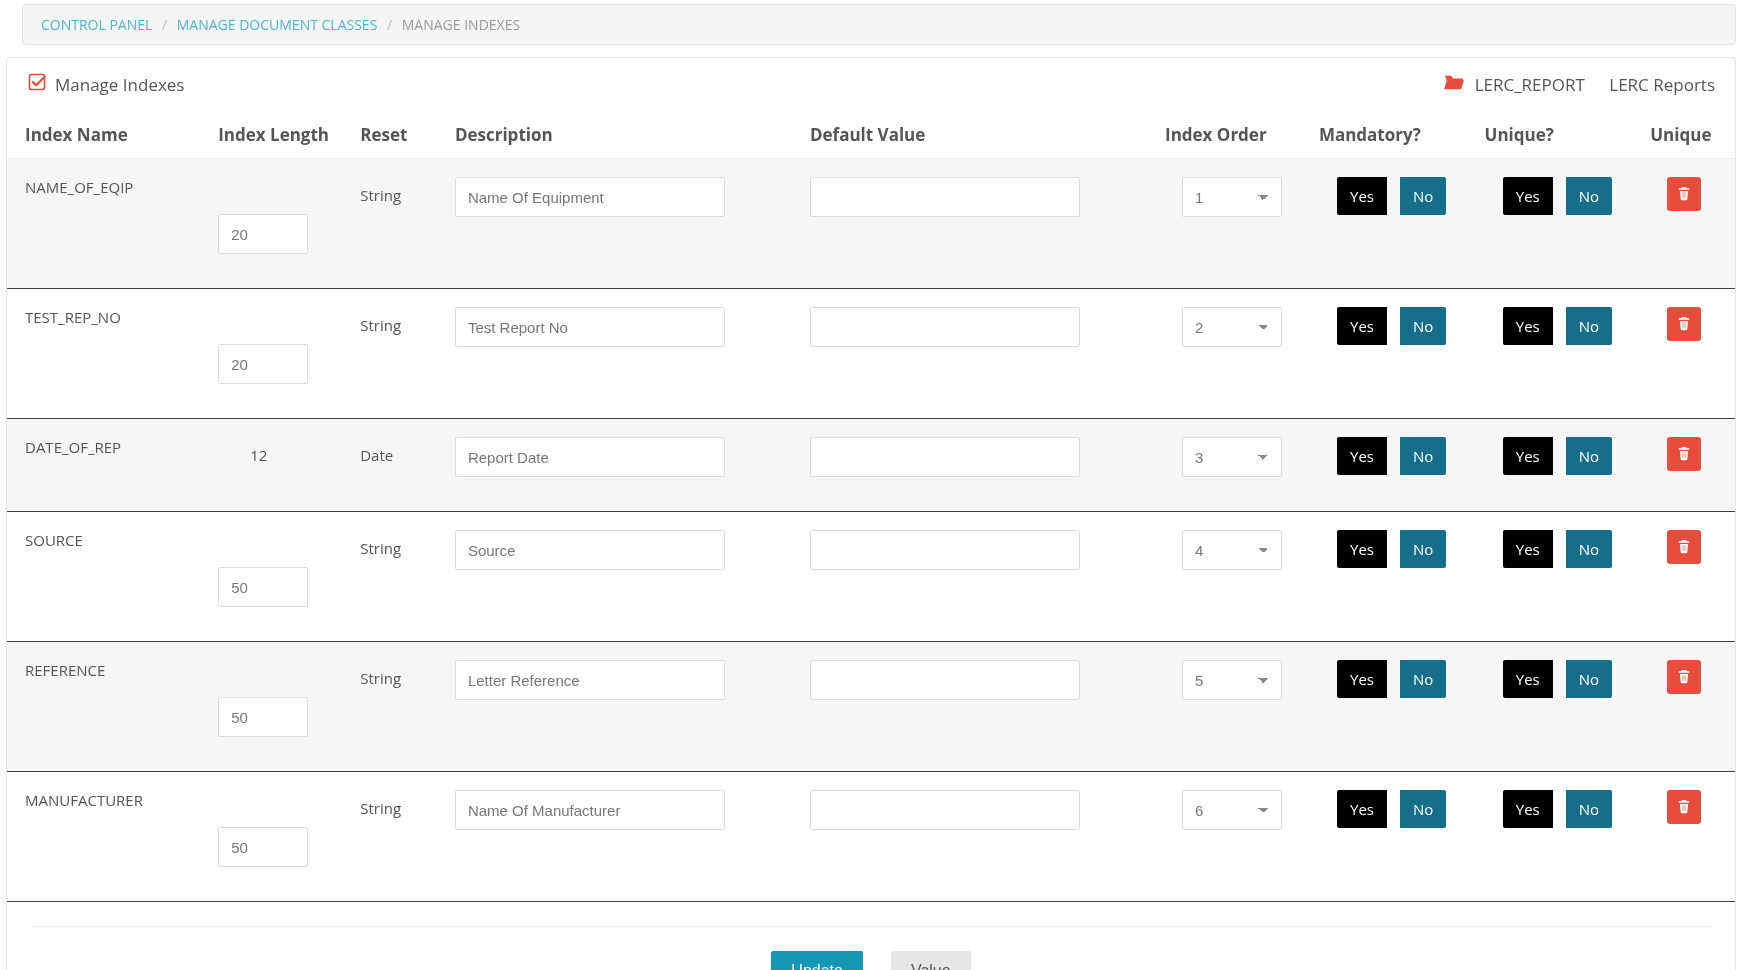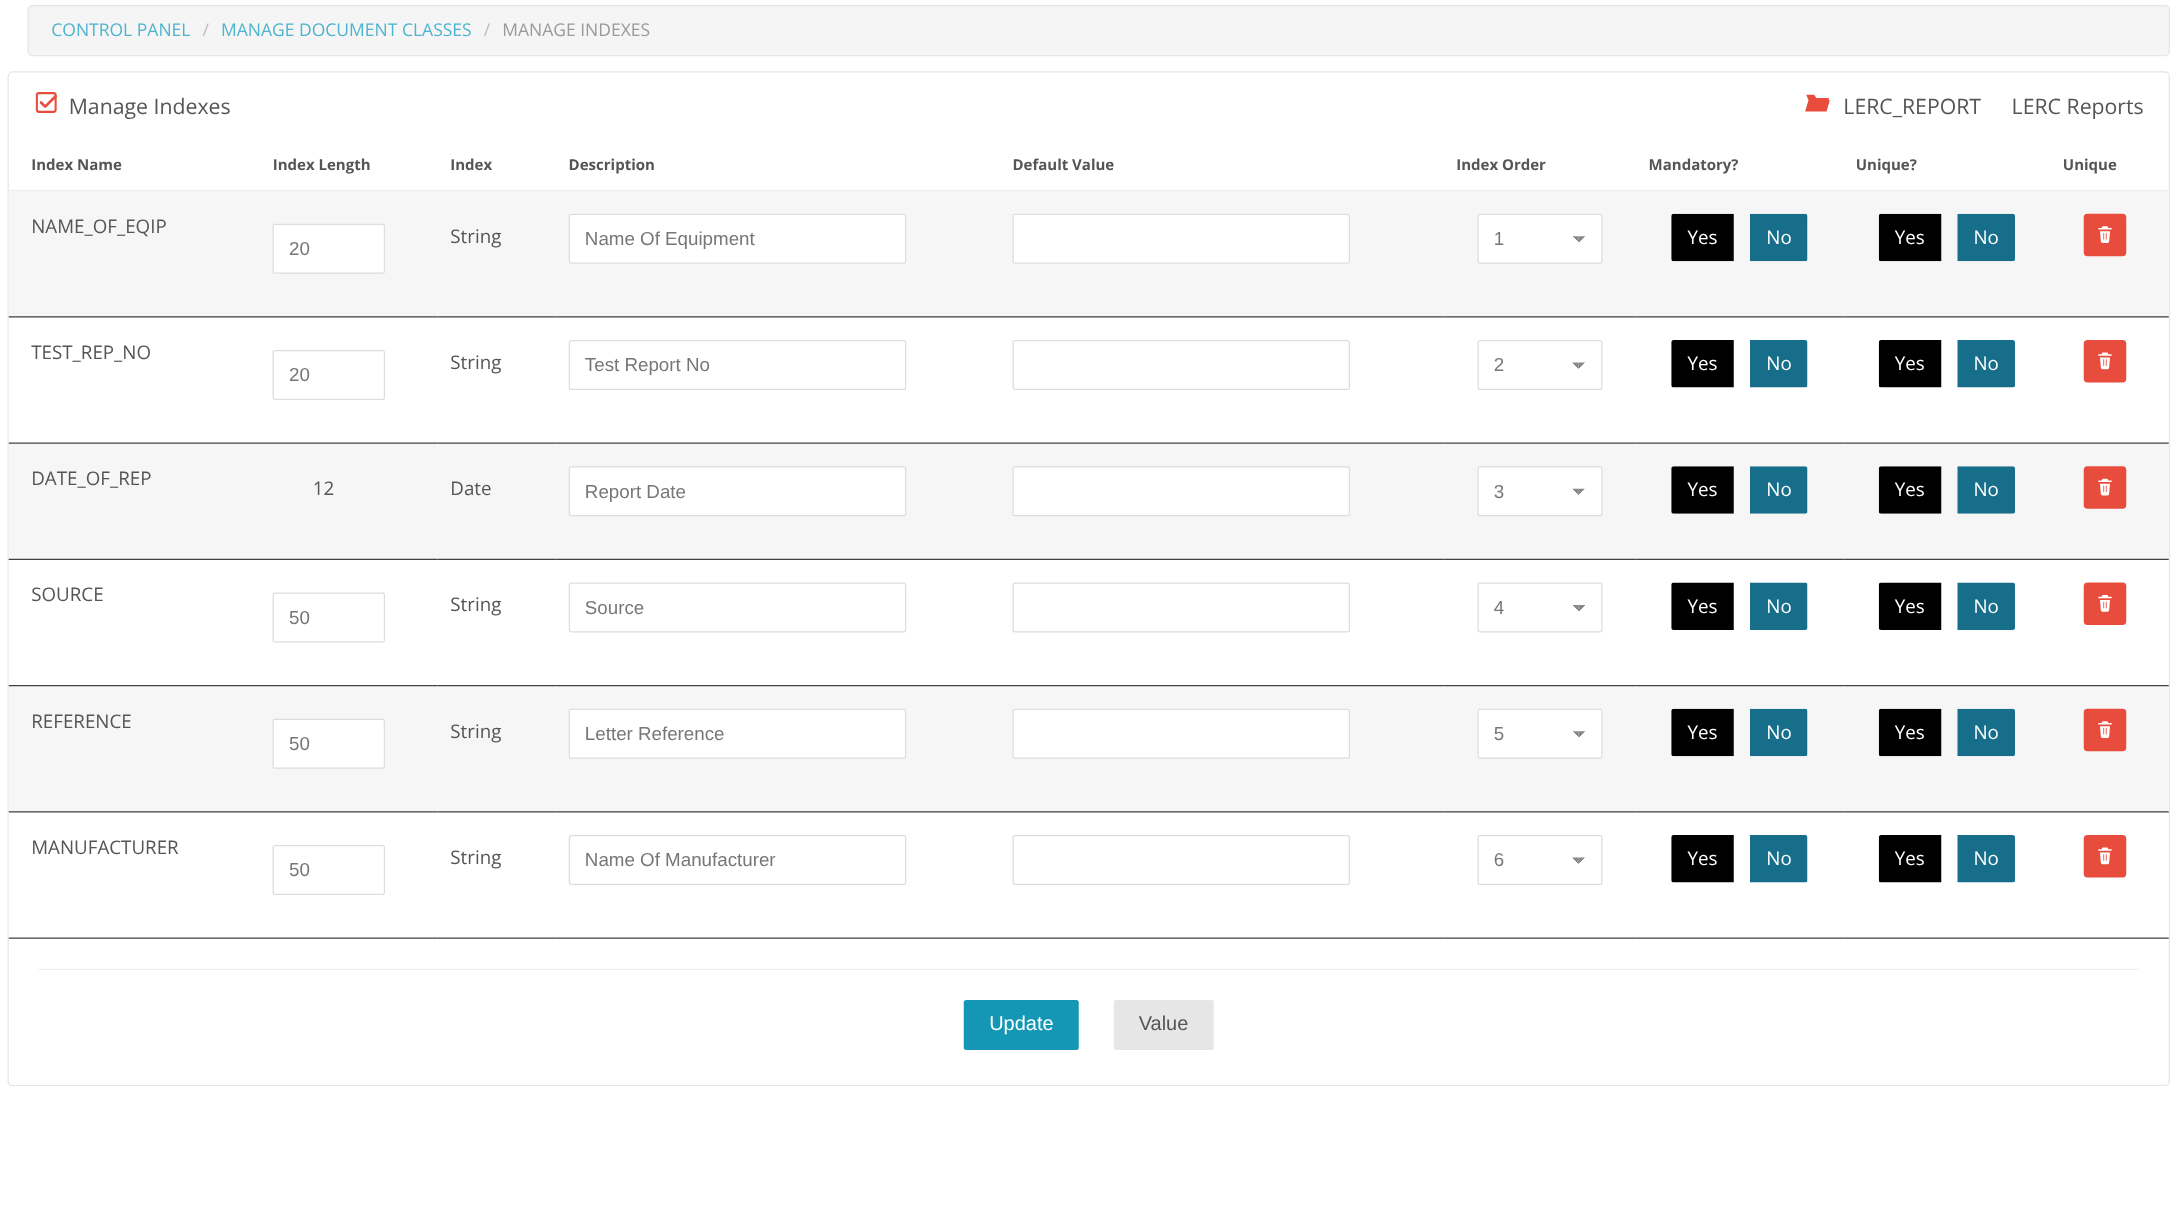--- a/index.html
+++ b/index.html
@@ -51,21 +51,21 @@
   table.idx {
     width: 100%;
     border-collapse: collapse;
     table-layout: fixed;
   }
   table.idx th {
     text-align: left;
     font-weight: 700;
     color: #555;
     padding: 12px 10px;
-    font-size: 12px;
+    font-size: 17px;
     border-bottom: 1px solid #eee;
   }
   table.idx td {
     padding: 18px 10px 34px 10px;
     vertical-align: top;
     font-size: 15px;
     color: #555;
     border-bottom: 1px solid #404040;
   }
   table.idx tbody tr:nth-child(odd) td { background: #f6f6f6; }
@@ -77,21 +77,21 @@
     width: 100%;
     height: 40px;
     padding: 6px 12px;
     font-size: 15px;
     color: #777;
     border: 1px solid #ddd;
     border-radius: 2px;
     background: #fff;
     outline: none;
   }
-  input.txt.small { width: 90px; }
+  input.txt.small { width: 90px; margin-top: 29px; }
   input.txt.desc { max-width: 270px; }
   input.txt.defval { max-width: 270px; }
   select.sel { max-width: 100px; appearance: none; background-image: linear-gradient(45deg, transparent 50%, #888 50%), linear-gradient(135deg, #888 50%, transparent 50%); background-position: calc(100% - 18px) 17px, calc(100% - 13px) 17px; background-size: 5px 5px, 5px 5px; background-repeat: no-repeat; }
 
   .yn { display: inline-flex; border-radius: 2px; overflow: hidden; }
   .yn .opt {
     display: inline-flex; align-items: center; justify-content: center;
     height: 38px; padding: 0 13px; color: #fff; font-size: 15px; cursor: pointer;
   }
   .yn .yes { background: #000000; }
@@ -173,21 +173,21 @@
         <col class="col-def">
         <col class="col-order">
       <col class="col-mand">
         <col class="col-uniq">
         <col class="col-act">
     </colgroup>
     <thead>
       <tr>
         <th>Index Name</th>
         <th>Index Length</th>
-        <th>Index</th>
+        <th>Reset</th>
         <th>Description</th>
         <th>Default Value</th>
         <th class="center">Index Order</th>
         <th class="center">Mandatory?</th>
         <th class="center">Unique?</th>
         <th class="center">Unique</th>
       </tr>
     </thead>
     <tbody id="rows">
         <tr>

